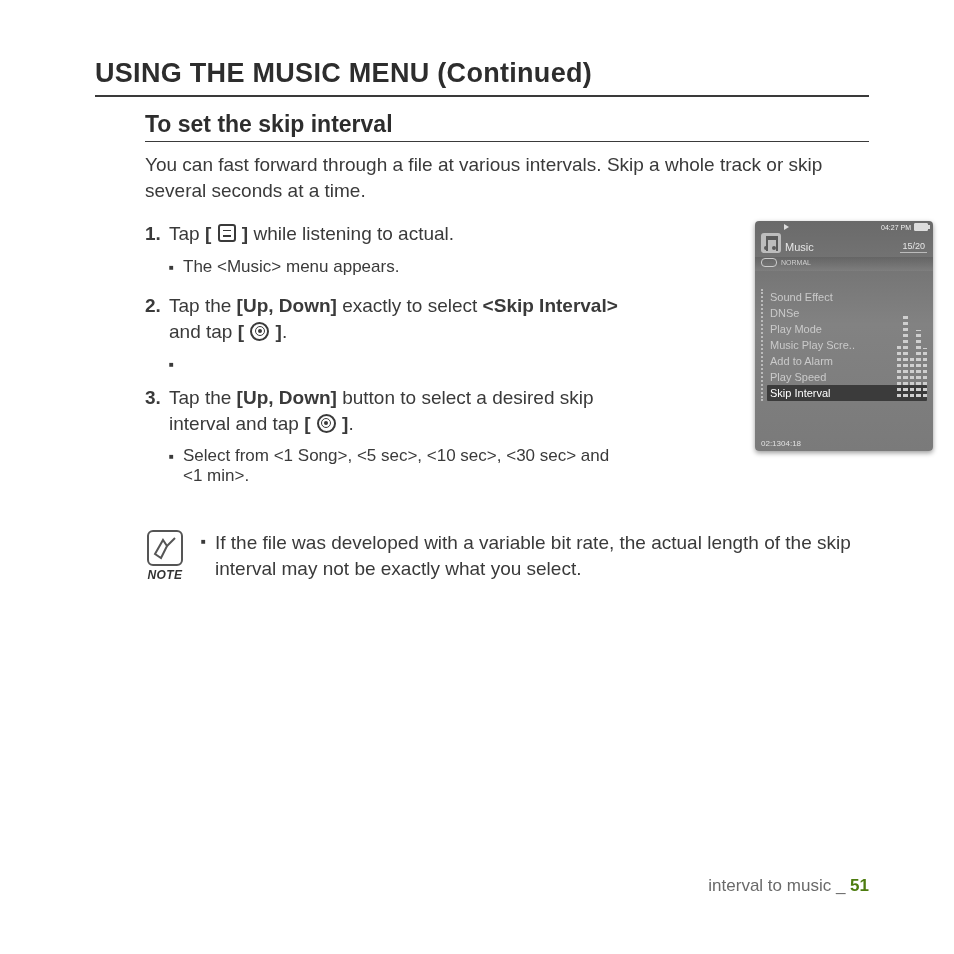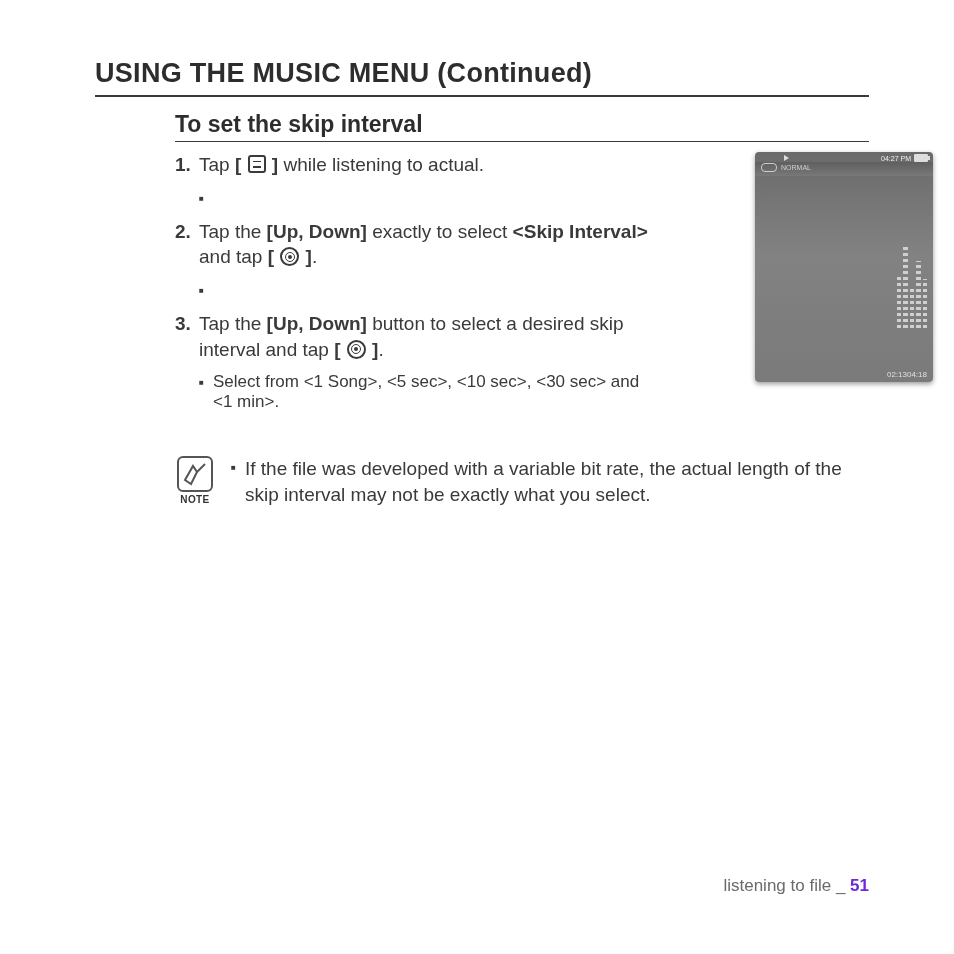--- a/index.html
+++ b/index.html
@@ -22,21 +22,21 @@
   .page-title {
     font-size: 27px;
     font-weight: bold;
     letter-spacing: 0.3px;
     border-bottom: 2px solid #3a3a3a;
     padding-bottom: 6px;
     margin-bottom: 14px;
     color: #2d2d2d;
   }
   .section {
-    margin-left: 80px;
+    margin-left: 50px;
   }
   .section-title {
     font-size: 23px;
     font-weight: bold;
     border-bottom: 1px solid #3a3a3a;
     padding-bottom: 3px;
     margin-bottom: 10px;
     color: #2d2d2d;
   }
   .intro {
@@ -133,24 +133,25 @@
   }
   .note-square {
     width: 32px; height: 32px;
     border: 2px solid #555;
     border-radius: 6px;
     margin: 0 auto 2px auto;
     position: relative;
   }
   .note-square svg { width: 100%; height: 100%; }
   .note-label {
-    font-size: 10px;
+    font-size: 12px;
     font-weight: bold;
     letter-spacing: 0.4px;
     color: #333;
+    font-style: italic;
   }
   .note-body {
     flex: 1;
     display: flex;
     font-size: 19px;
     line-height: 1.35;
     margin-left: 16px;
   }
   .note-body .bullet {
     font-size: 8px;
@@ -278,58 +279,60 @@
     align-items: flex-end;
   }
   .eq-bars span {
     flex: 1;
     background: repeating-linear-gradient(0deg, #cfcfcf 0 3px, transparent 3px 6px);
   }
   .time-row {
     position: absolute;
     bottom: 3px; left: 6px; right: 6px;
     display: flex;
-    justify-content: flex-end;
+    justify-content: flex-start;
     font-size: 8px;
     color: #e0e0e0;
   }
 
   .footer {
     position: absolute;
     bottom: 58px;
     right: 85px;
     font-size: 17px;
     color: #6a6a6a;
   }
   .footer .pnum {
     font-weight: bold;
-    color: #6d28d9;
+    color: #4d7c0f;
   }
 </style>
 </head>
 <body>
 
 <div class="page">
 
   <div class="page-title">USING THE MUSIC MENU (Continued)</div>
 
   <div class="section">
     <div class="section-title">To set the skip interval</div>
+    <div class="intro">You can fast forward through a file at various intervals. Skip a whole track or skip several seconds at a time.</div>
 
     <div class="steps-area">
       <div class="steps-text">
 
         <div class="step">
           <div class="step-num">1.</div>
           <div class="step-body">
             <span>Tap </span><b><span>[</span> <span class="icon-box"></span> <span>]</span></b><span> while listening to actual.</span>
           </div>
         </div>
         <div class="substep">
           <span class="bullet">■</span>
+          <span>The &lt;Music&gt; menu appears.</span>
         </div>
 
         <div class="step">
           <div class="step-num">2.</div>
           <div class="step-body">
             <span>Tap the </span><b>[Up, Down]</b><span> exactly to select </span><b>&lt;Skip Interval&gt;</b><span> and tap </span><b><span>[</span> <span class="icon-target"></span> <span>]</span></b><span>.</span>
           </div>
         </div>
         <div class="substep">
           <span class="bullet">■</span>
@@ -347,23 +350,37 @@
         </div>
 
       </div>
 
       <div class="device">
         <div class="status">
           <span class="play-tri"></span>
           <span>04:27 PM</span>
           <span class="batt"></span>
         </div>
+        <div class="title-row">
+          <span class="music-note"></span>
+          <span>Music</span>
+          <span class="track-count">15/20</span>
+        </div>
         <div class="mode-row">
           <span class="repeat-icon"></span>
           <span>NORMAL</span>
+        </div>
+        <div class="menu-list">
+          <div class="mi">Sound Effect</div>
+          <div class="mi">DNSe</div>
+          <div class="mi">Play Mode</div>
+          <div class="mi">Music Play Scre..</div>
+          <div class="mi">Add to Alarm</div>
+          <div class="mi">Play Speed</div>
+          <div class="mi sel">Skip Interval</div>
         </div>
         <div class="eq-bars">
           <span style="height:60%"></span>
             <span style="height:90%"></span>
             <span style="height:45%"></span>
             <span style="height:75%"></span>
             <span style="height:55%"></span>
         </div>
         <div class="time-row">
           <span>02:13</span>
@@ -385,16 +402,16 @@
       </div>
       <div class="note-body">
         <span class="bullet">■</span>
         <span>If the file was developed with a variable bit rate, the actual length of the skip interval may not be exactly what you select.</span>
       </div>
     </div>
 
   </div>
 
   <div class="footer">
-    <span>listening to file _ </span><span class="pnum">51</span>
+    <span>interval to music _ </span><span class="pnum">51</span>
   </div>
 
 </div>
 
 </body></html>

